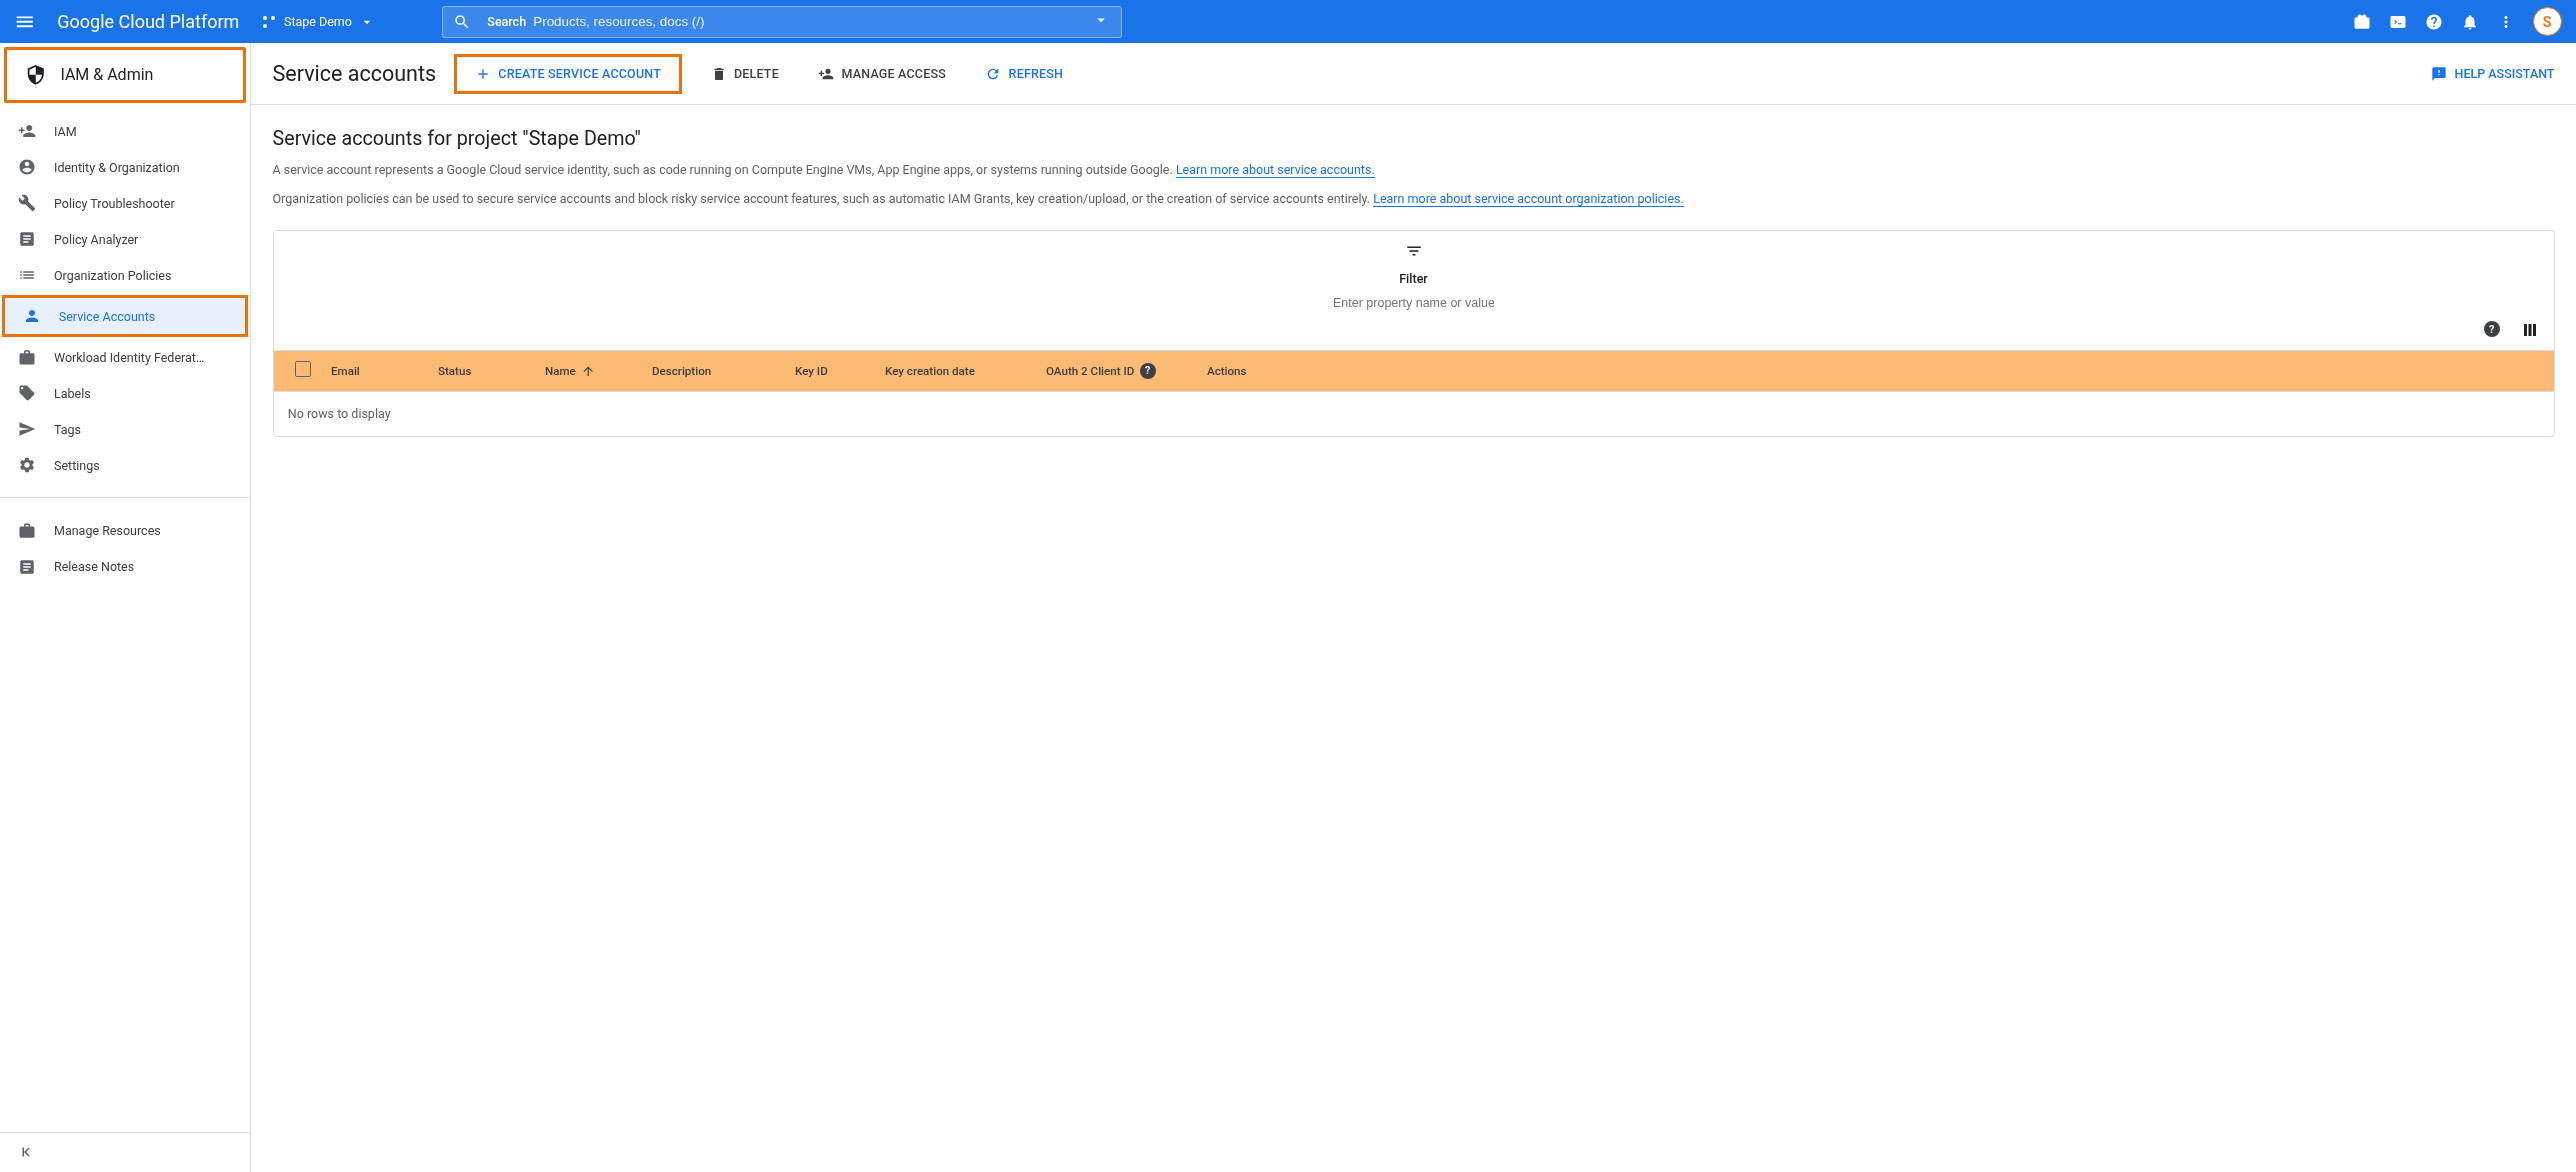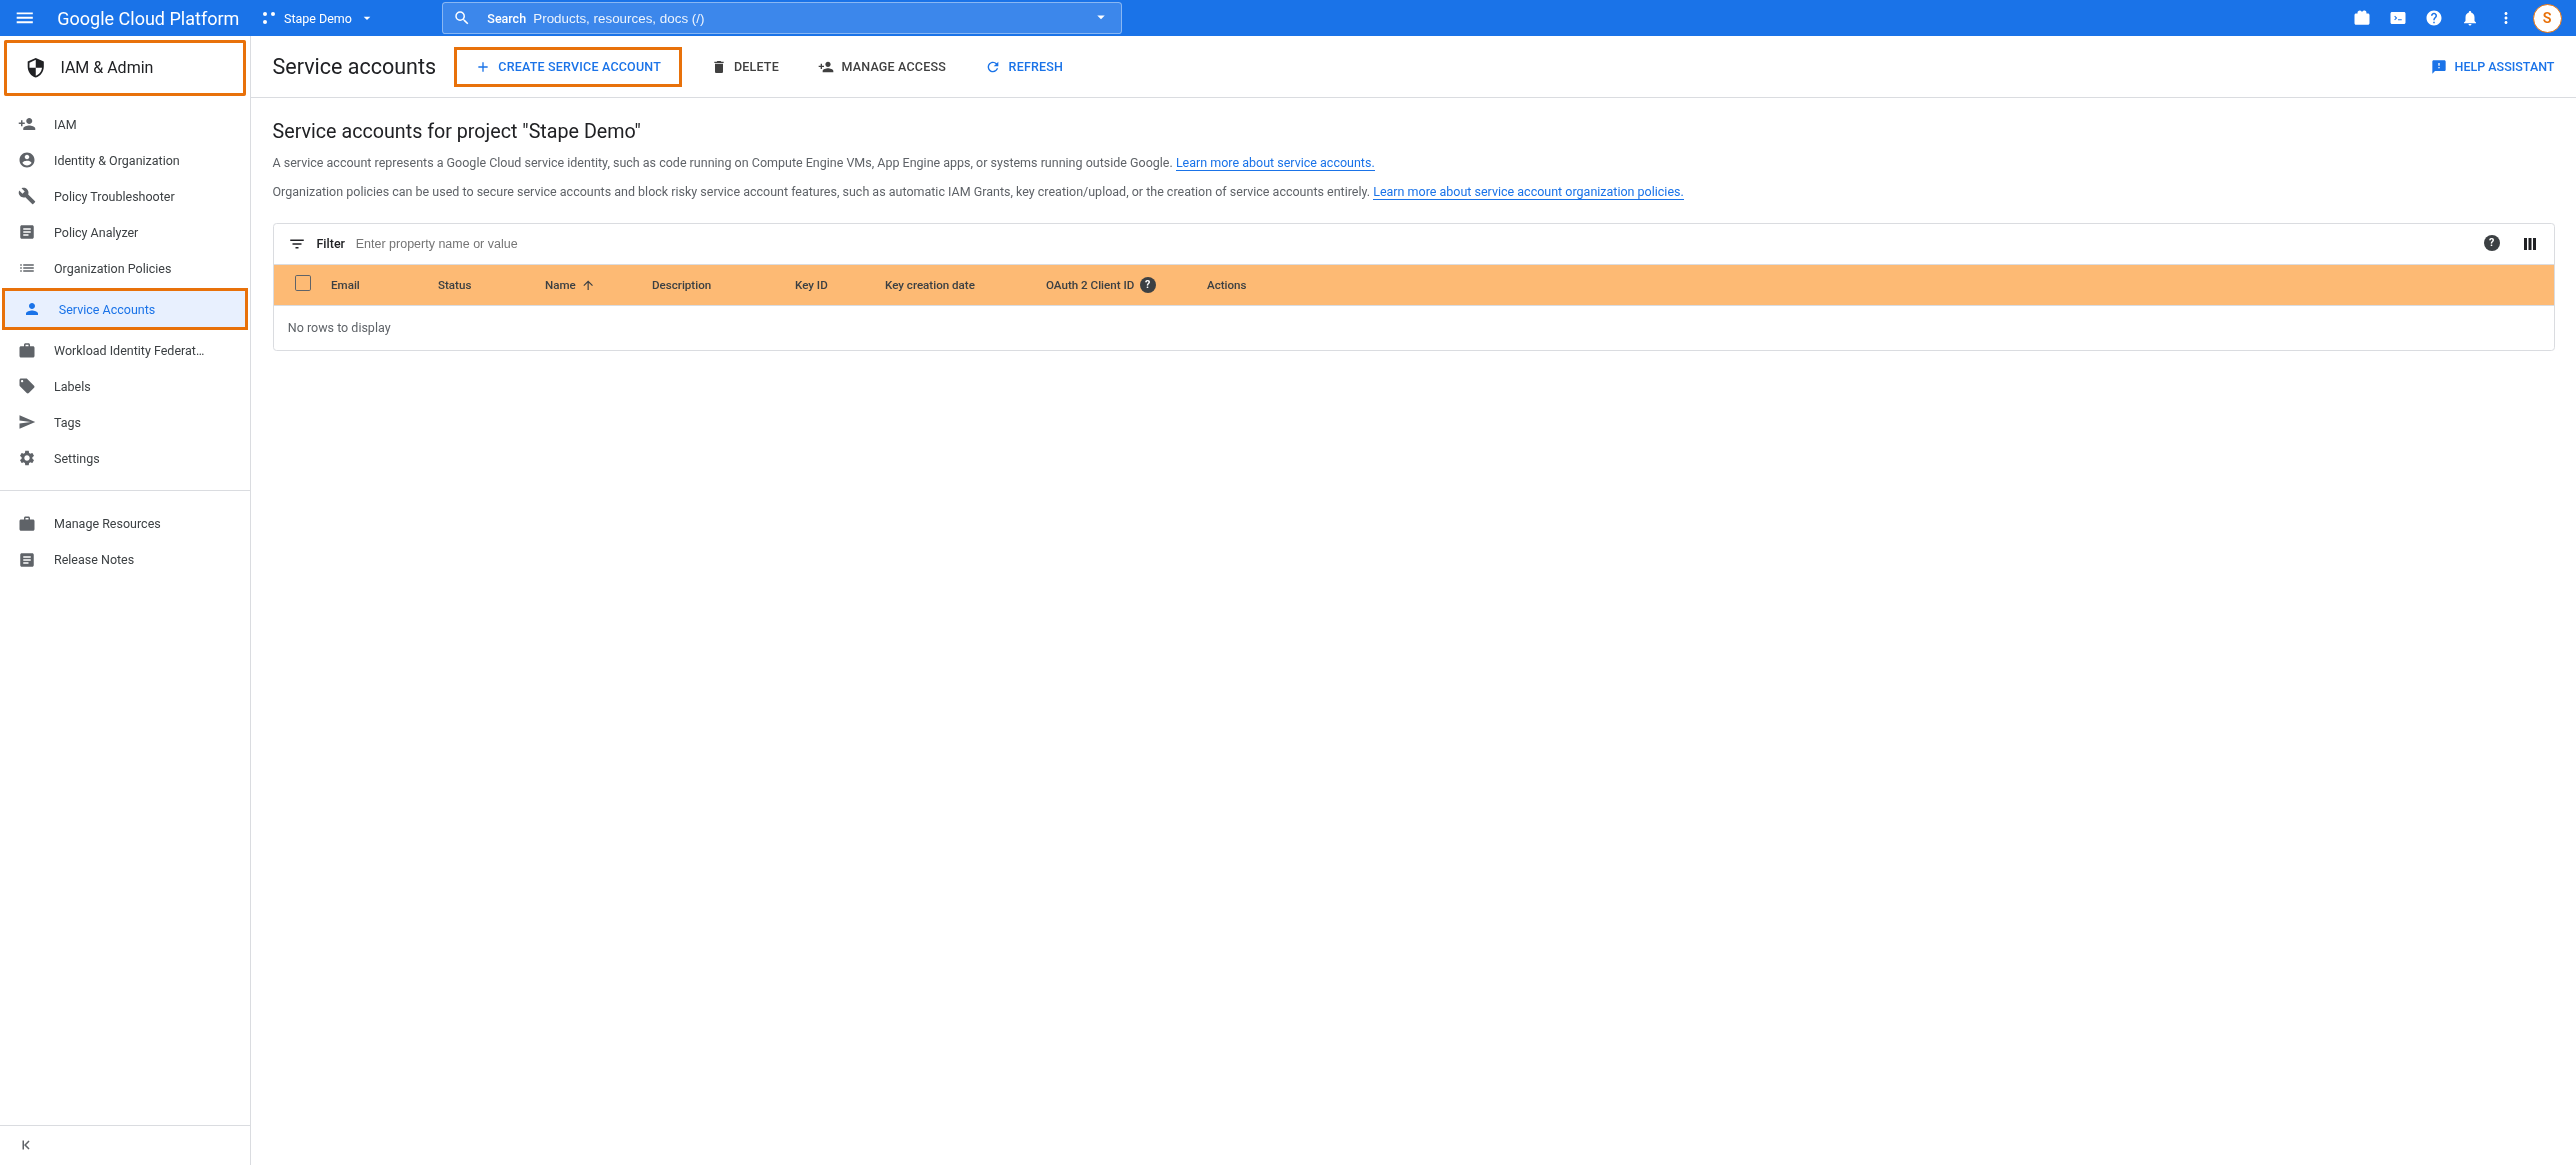--- a/index.html
+++ b/index.html
@@ -1,21 +1,21 @@
 <!DOCTYPE html>
 <html style="font-size:14.3px"><head>
   <meta charset="utf-8">
   <style>
     * { box-sizing: border-box; margin: 0; padding: 0; }
     body { font-family: 'Google Sans', Roboto, Arial, sans-serif; font-size: 12.5px; color: #202124; background: #fff; }
     
     
     .header {
       background: #1a73e8;
-      height: 36px;
+      height: 43px;
       display: flex;
       align-items: center;
       padding: 0 14.3px;
       color: #fff;
       gap: 14.3px;
     }
     .header .menu-btn { cursor: pointer; display: flex; }
     .header .logo-text { font-size: 18px; font-weight: 400; margin-left: 7.2px; white-space: nowrap; }
     .header .project-selector {
       display: flex; align-items: center; gap: 7.2px;
@@ -103,20 +103,21 @@
     .content-body { padding: 21.5px; overflow-y: auto; }
     .content-body h2 { font-size: 19.7px; font-weight: 400; margin-bottom: 10.7px; }
     .content-desc { color: #5f6368; font-size: 12.5px; margin-bottom: 10.7px; line-height: 1.5; }
     .content-desc a { color: #1a73e8; text-decoration: none; border-bottom: 0.9px solid #1a73e8; }
     
     
     .table-wrapper { margin-top: 21.5px; border: 0.9px solid #dadce0; border-radius: 3.6px; }
     .table-filter {
       display: flex; align-items: center; gap: 10.7px;
       padding: 10.7px 14.3px;
+      flex-direction: column;
     }
     .table-filter .filter-label { font-weight: 500; }
     .table-filter input {
       border: none; outline: none; flex: 1; font-size: 12.5px;
       color: #5f6368;
     }
     .table-filter .right-icons { display: flex; gap: 21.5px; margin-left: auto; }
     .table-header {
       display: flex; align-items: center; padding: 10.7px 14.3px;
       border-top: 0.9px solid #dadce0; background: #fdba74;

